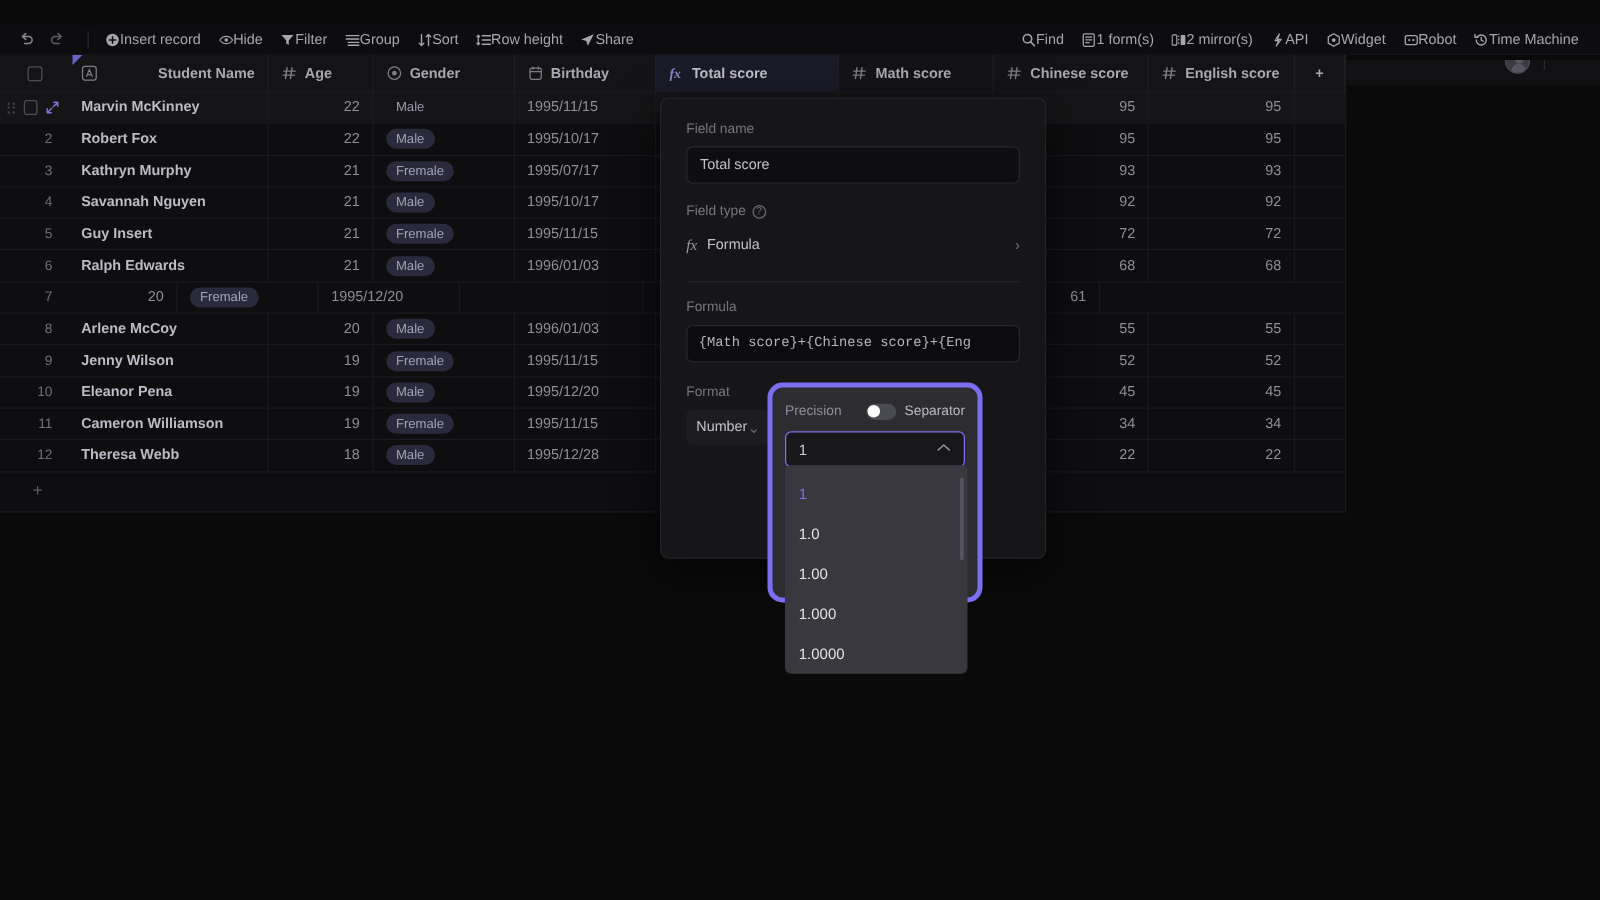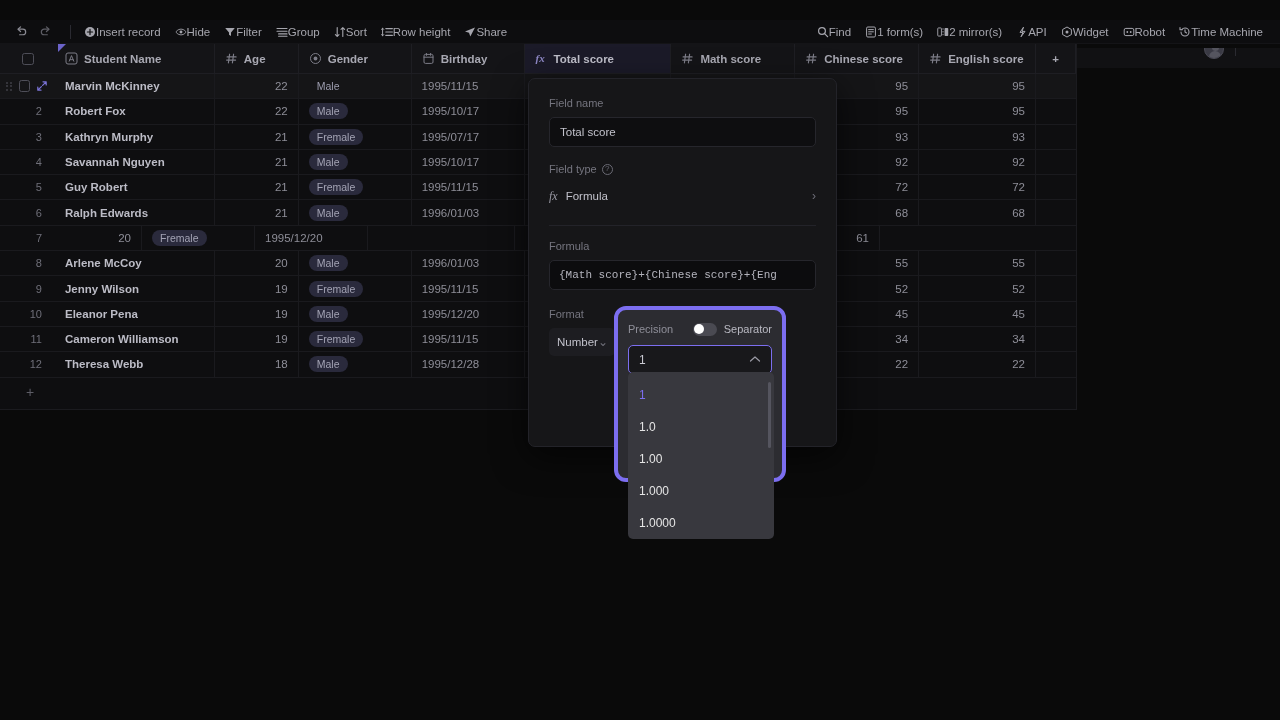--- a/index.html
+++ b/index.html
@@ -73,21 +73,21 @@
     overflow: hidden;
   }
   .row { display: flex; height: 25.3px; align-items: stretch; border-bottom: 1px solid #1a1a1e; }
   .hdr-row { height: 30px; background: #141417; border-bottom: 1px solid #1e1e23; }
   .cell {
     display: flex; align-items: center; padding: 0 10px;
     font-size: 11.5px; color: #8e8e98; border-right: 1px solid #1a1a1e;
     overflow: hidden; white-space: nowrap;
   }
   .c-check { width: 58px; justify-content: flex-start; padding-left: 22px; border-right: none; position: relative; }
-  .c-name  { width: 157px; padding-left: 7px; border-right: 1px solid #1a1a1e; }
+  .c-name  { width: 157px; padding-left: 7px; border-right: 1px solid #1a1a1e; justify-content: space-between; }
   .c-age   { width: 84px; justify-content: flex-end; }
   .c-gender{ width: 113px; }
   .c-bday  { width: 113px; align-items: center; }
   .c-total { width: 147px; justify-content: flex-end; }
   .c-math  { width: 124px; justify-content: flex-end; }
   .c-chin  { width: 124px; justify-content: flex-end; }
   .c-eng   { width: 117px; justify-content: flex-end; }
   .c-add   { width: 40px; justify-content: center; border-right: none; }
 
   .hdr-cell { color: #a8a8b2; font-weight: bold; font-size: 11.5px; gap: 6px; border-right: 1px solid #1e1e23; }
@@ -556,21 +556,21 @@
           <div class="cell c-math"></div>
           <div class="cell c-chin">92</div>
           <div class="cell c-eng">92</div>
           <div class="cell c-add"></div>
         </div>
         <div class="row">
           <div class="cell c-check">
             <span class="rownum">5</span>
           </div>
           <div class="cell c-name">
-            <span class="name-text">Guy Robert</span>
+            <span class="name-text">Guy Insert</span>
           </div>
           <div class="cell c-age">21</div>
           <div class="cell c-gender">
             <span class="tag">Fremale</span>
           </div>
           <div class="cell c-bday">1995/11/15</div>
           <div class="cell c-total"></div>
           <div class="cell c-math"></div>
           <div class="cell c-chin">72</div>
           <div class="cell c-eng">72</div>

